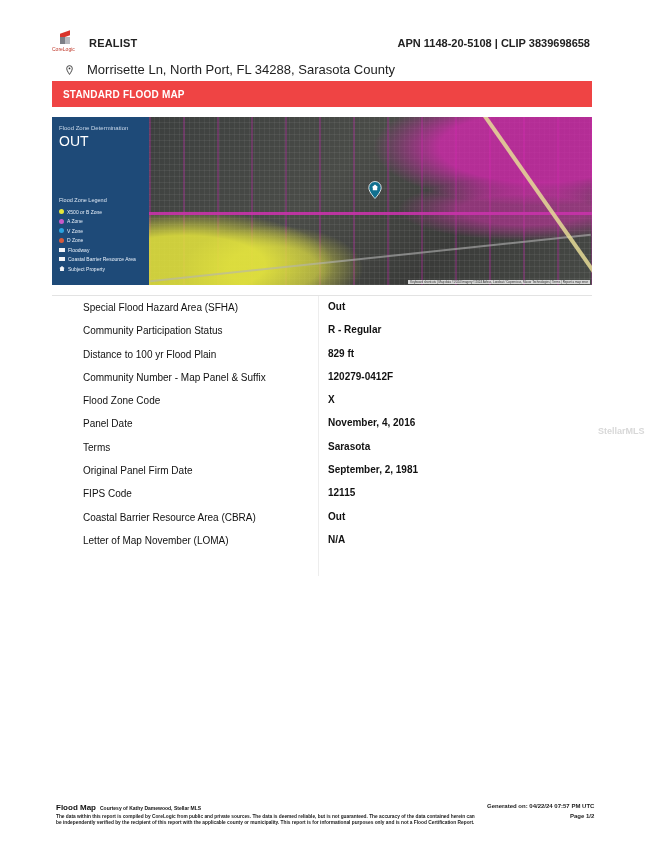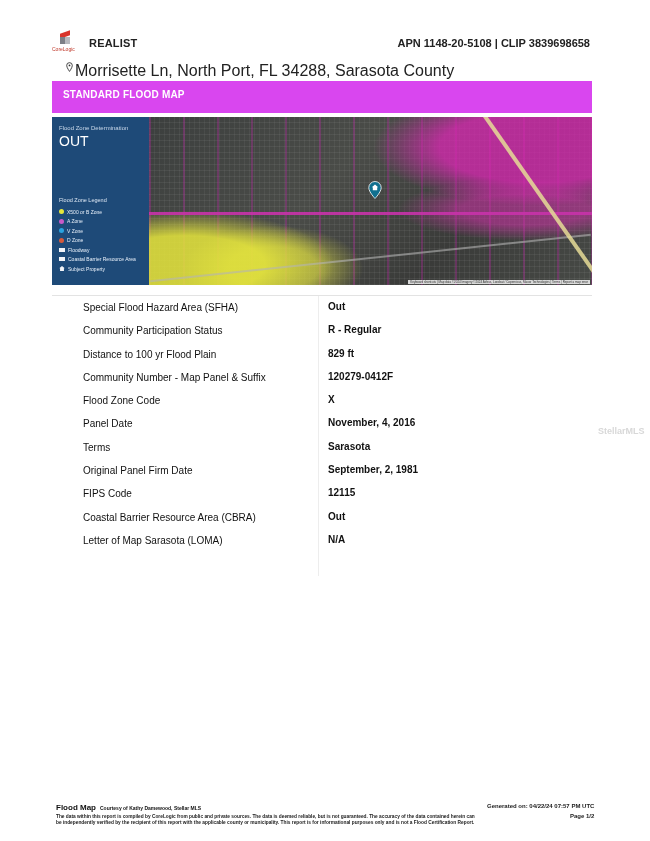--- a/index.html
+++ b/index.html
@@ -8,24 +8,24 @@
   .header { position:absolute; left:52px; top:30px; width:540px; height:30px;text-align:center; }
   .logo { position:absolute; left:0; top:0; width:28px; height:26px; }
   .logo .cube { position:absolute; left:8px; top:2px; width:10px; height:12px; }
   .logo .cube .a { position:absolute; left:0; top:0; width:10px; height:5px; background:#d9342b; transform:skewY(-20deg); }
   .logo .cube .b { position:absolute; left:0; top:5px; width:5px; height:7px; background:#7c7f86; }
   .logo .cube .c { position:absolute; left:5px; top:5px; width:5px; height:7px; background:#b7b9be; }
   .logo .lt { position:absolute; left:0; top:16px; font-size:5px; color:#c0392b; white-space:nowrap; }
   .brand { position:absolute; left:37px; top:7px; font-size:11px; font-weight:bold; color:#222; letter-spacing:0.2px; }
   .apn { position:absolute; right:2px; top:7px; font-size:11px; font-weight:bold; color:#222; }
 
-  .address { position:absolute; left:66px; top:62px; font-size:16px; color:#222; display:flex; align-items:flex-start; gap:2px; }
+  .address { position:absolute; left:66px; top:62px; font-size:13px; color:#222; display:flex; align-items:center; gap:14px; }
   .pin { width:7px; height:10px; }
 
-  .banner { position:absolute; left:52px; top:81px; width:540px; height:32px; background:#d946ef; }
+  .banner { position:absolute; left:52px; top:81px; width:540px; height:26px; background:#ef4444; }
   .banner span { position:absolute; left:11px; top:8px; color:#fff; font-size:10px; font-weight:bold; letter-spacing:0.2px; }
 
   .map { position:absolute; left:52px; top:117px; width:540px; height:168px; }
   .legend { position:absolute; left:0; top:0; width:97px; height:168px; background:#1e4a78; color:#e8f0fa; }
   .legend .det { position:absolute; left:7px; top:8px; font-size:6px; color:#c9d8ea; }
   .legend .out { position:absolute; left:7px; top:16px; font-size:14px; color:#fff; }
   .legend .lt { position:absolute; left:7px; top:80px; font-size:5.5px; color:#dbe6f3; }
   .legend ul { position:absolute; left:7px; top:90px; list-style:none; margin:0; padding:0; font-size:5px; color:#e8f0fa; }
   .legend li { height:9.5px; display:flex; align-items:center; gap:3px; white-space:nowrap; }
   .dot { width:5px; height:5px; border-radius:50%; display:inline-block; }
@@ -176,21 +176,21 @@
     </div>
   <div class="row">
       <span class="k">FIPS Code</span>
       <span class="v">12115</span>
     </div>
   <div class="row">
       <span class="k">Coastal Barrier Resource Area (CBRA)</span>
       <span class="v">Out</span>
     </div>
   <div class="row">
-      <span class="k">Letter of Map Sarasota (LOMA)</span>
+      <span class="k">Letter of Map November (LOMA)</span>
       <span class="v">N/A</span>
     </div>
 </div>
 <div class="vline"></div>
 
 <div class="watermark">StellarMLS</div>
 
 <div class="footer">
   <div class="f-title"><span>Flood Map</span><small>Courtesy of Kathy Damewood, Stellar MLS</small></div>
   <div class="f-gen">Generated on: 04/22/24 07:57 PM UTC</div>

